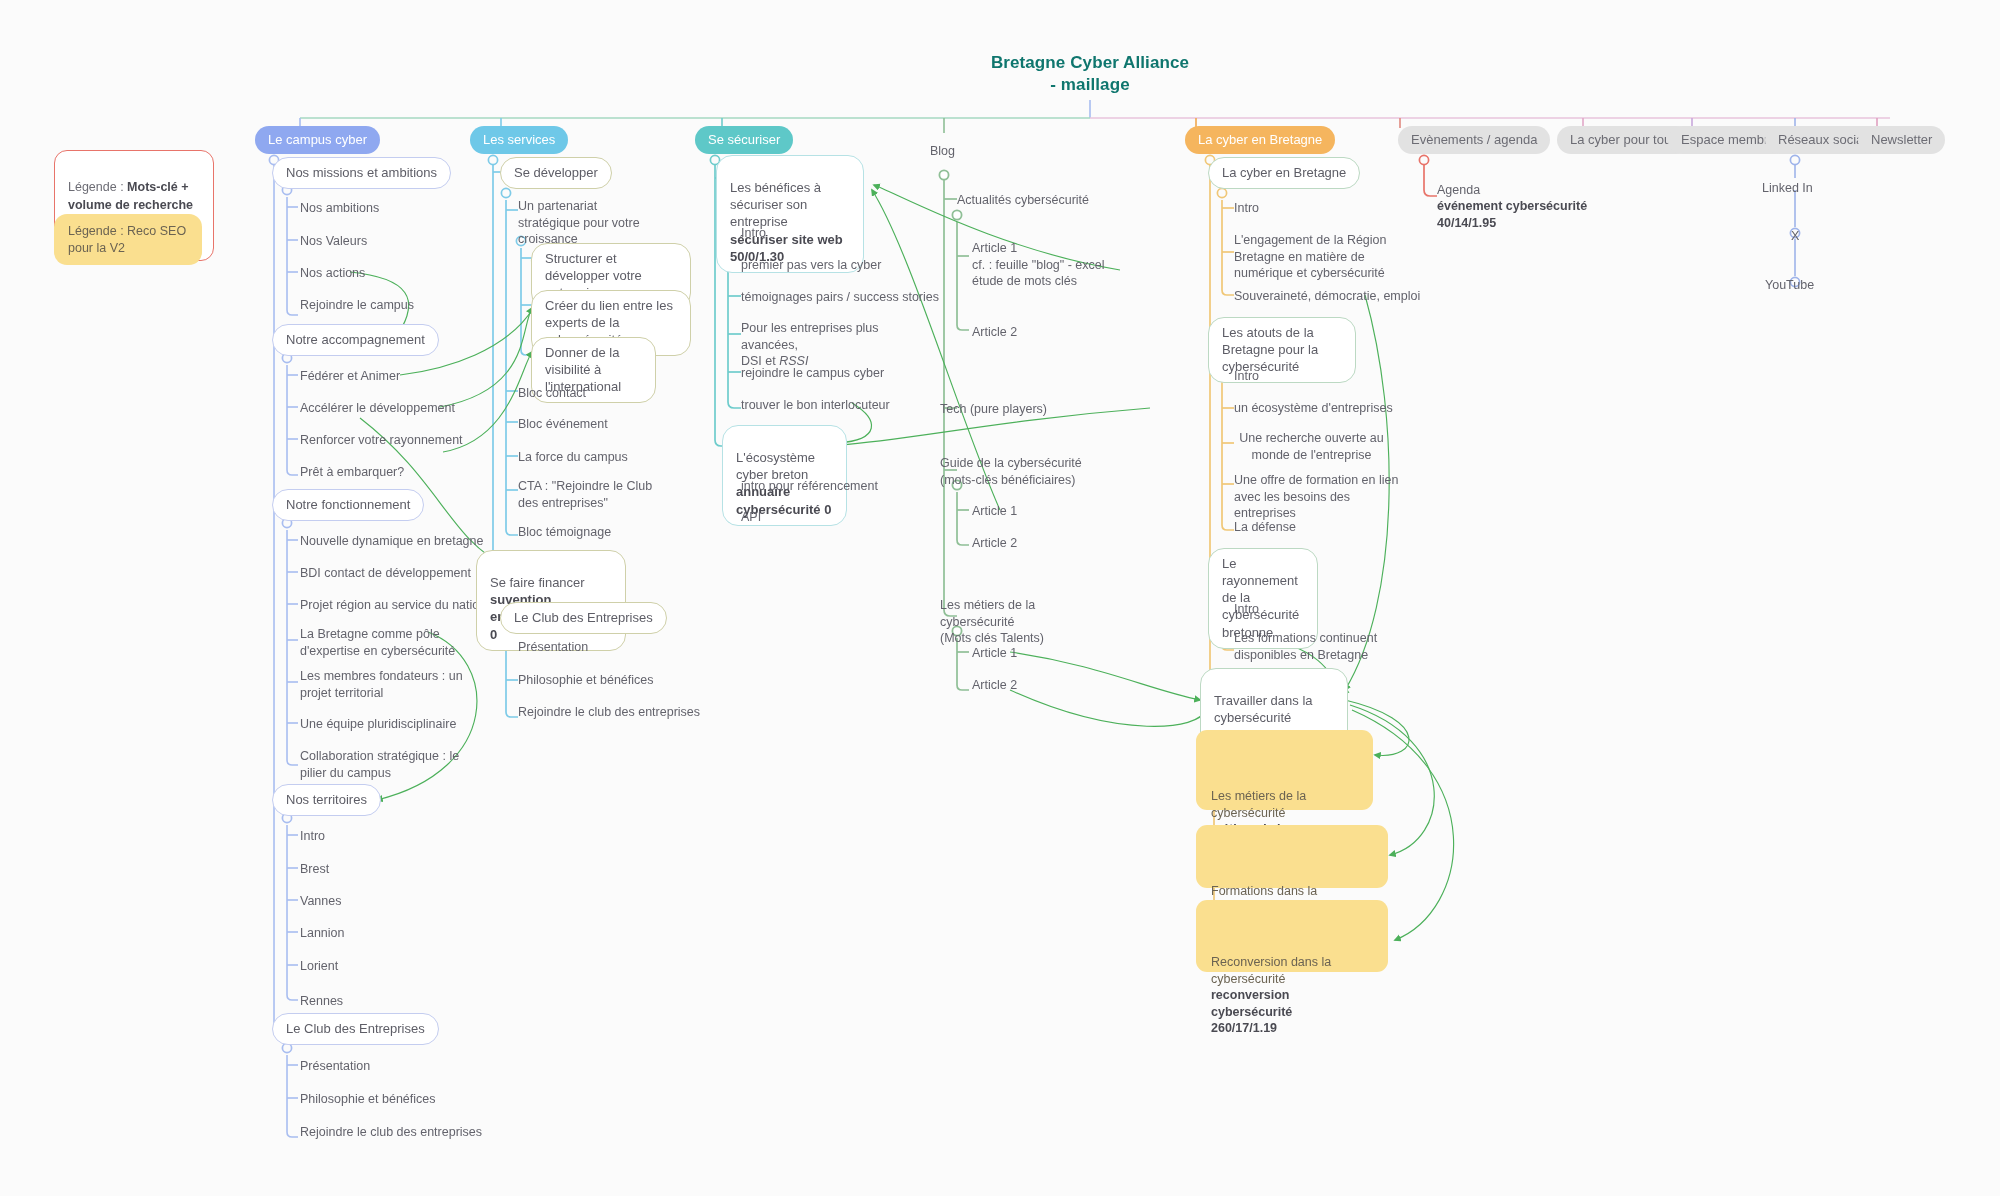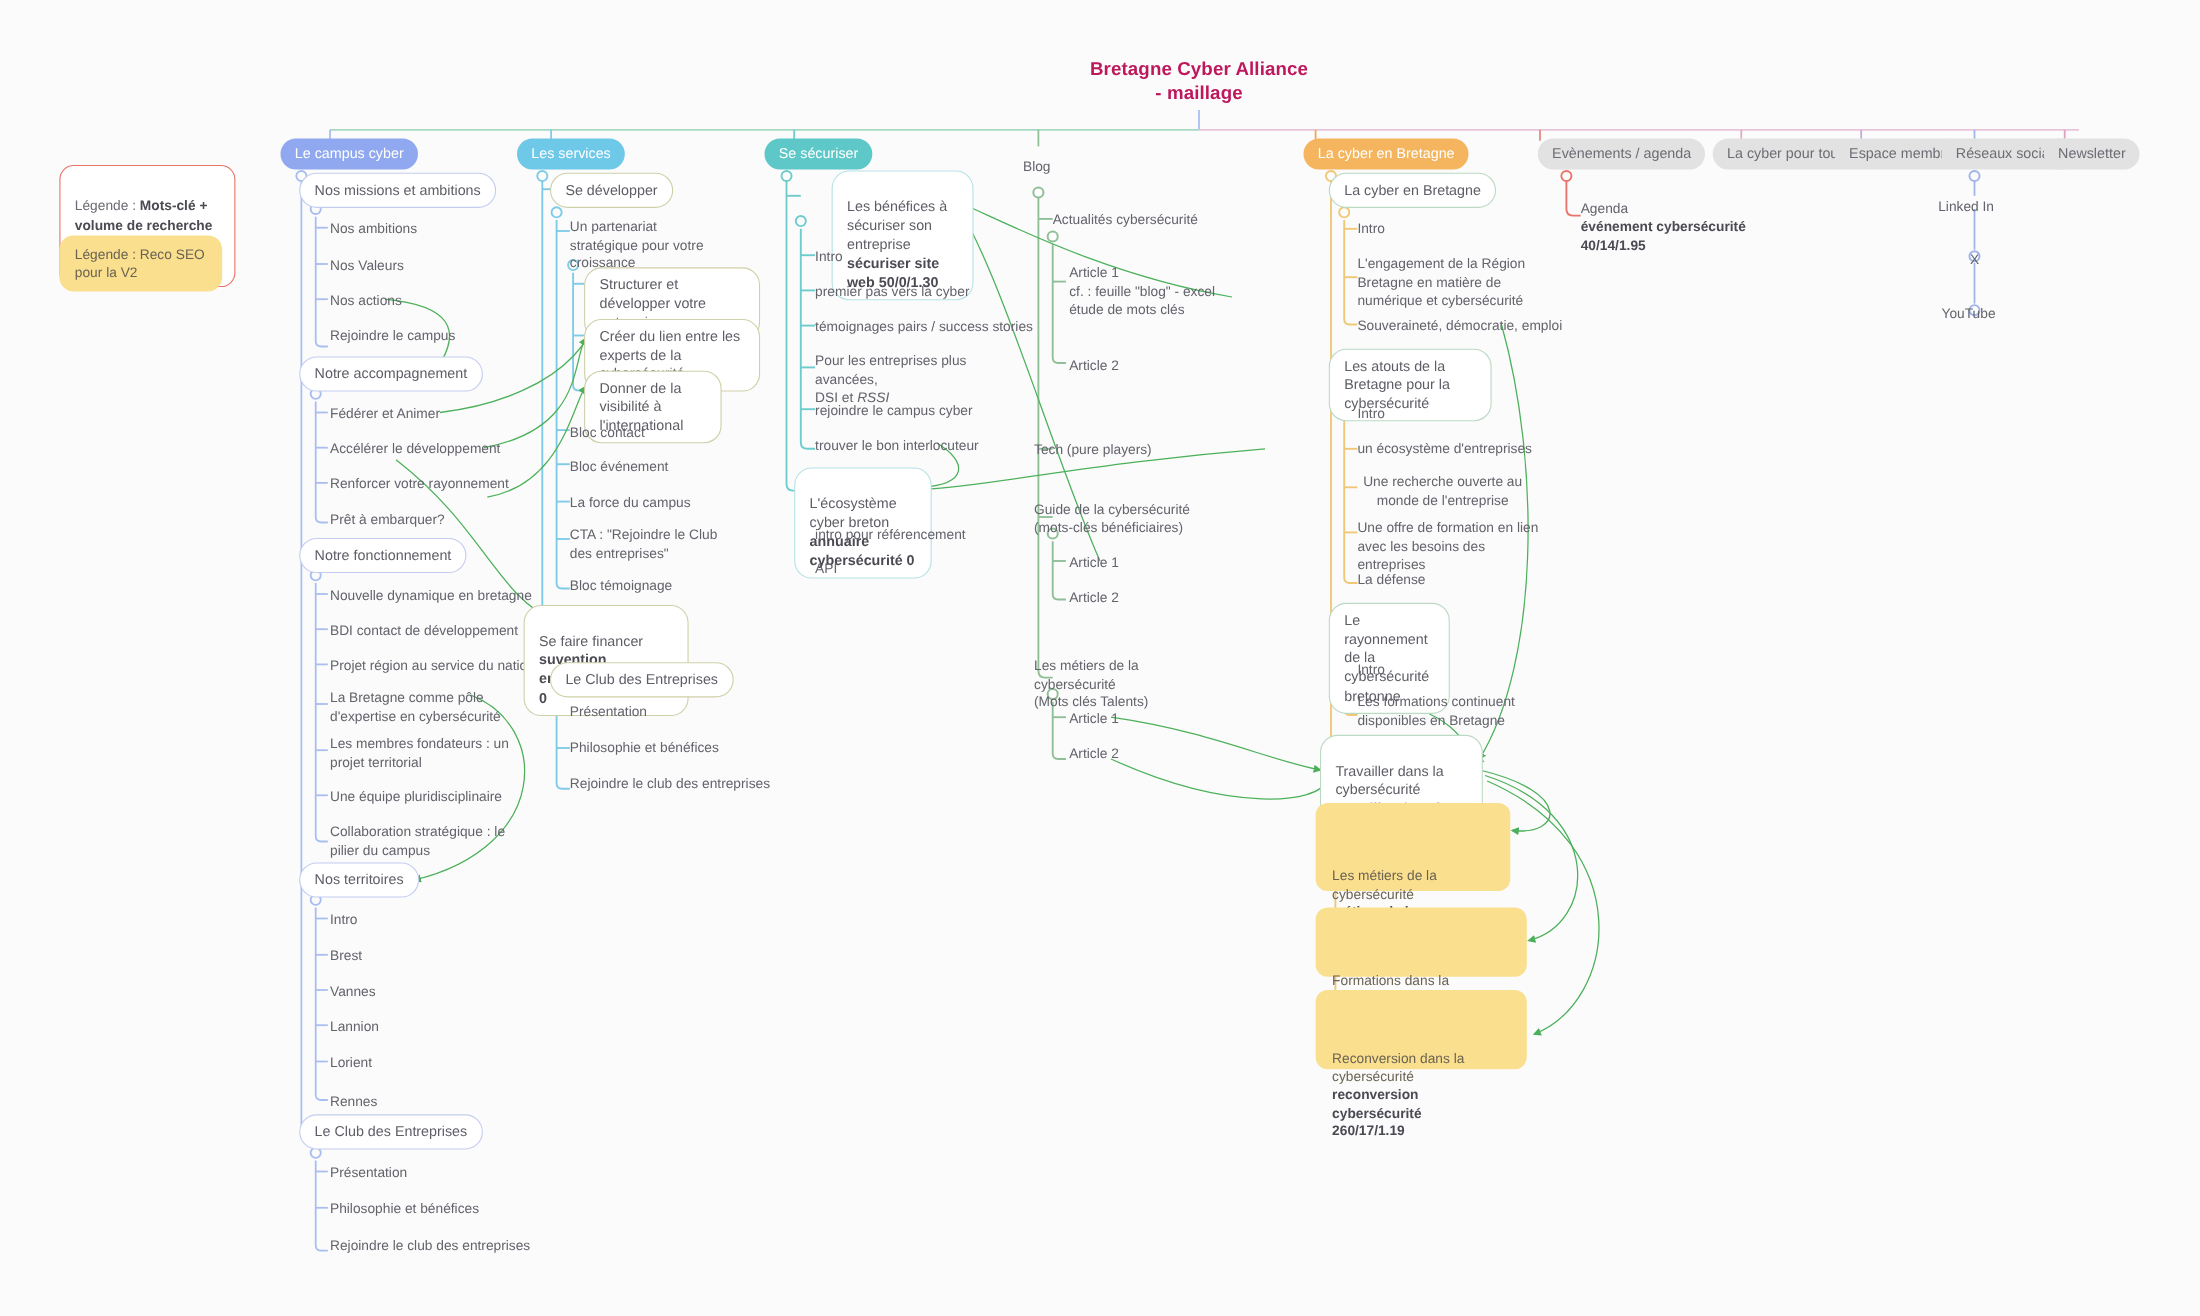--- a/index.html
+++ b/index.html
@@ -10,21 +10,21 @@
   }
   #canvas{position:absolute;left:0;top:0;width:2000px;height:1196px;}
   #svglayer{position:absolute;left:0;top:0;width:2000px;height:1196px;pointer-events:none;}
   #nodelayer{position:absolute;left:0;top:0;width:2000px;height:1196px;}
 
   
   .nd{position:absolute;box-sizing:border-box;white-space:pre-line;line-height:1.32;}
 
   
   .root-title{
-    font-size:17px;font-weight:bold;color:#be185d;text-align:center;
+    font-size:17px;font-weight:bold;color:#0f766e;text-align:center;
     letter-spacing:.1px;
   }
 
   
   .pill{
     border-radius:14px;padding:5px 13px 6px 13px;font-size:13px;color:#ffffff;
     text-align:center;font-weight:400;
   }
   .pill.grey{color:#6c6c74;}
 
@@ -374,21 +374,21 @@
     <div class="nd leaf" style="left:518px;top:524px;">Bloc témoignage</div>
 
     <div class="nd box olive" style="left:476px;top:550px;width:150px;">
       <span>Se faire financer</span><br><b class="kw">suvention entreprise bretagne 0</b>
     </div>
     <div class="nd box olive" style="left:500px;top:602px;">Le Club des Entreprises</div>
     <div class="nd leaf" style="left:518px;top:639px;">Présentation</div>
     <div class="nd leaf" style="left:518px;top:672px;">Philosophie et bénéfices</div>
     <div class="nd leaf" style="left:518px;top:704px;">Rejoindre le club des entreprises</div>
 
-    <div class="nd box cyan" style="left:756px;top:155px;width:129px;">
+    <div class="nd box cyan" style="left:716px;top:155px;width:148px;">
       <span>Les bénéfices à sécuriser son entreprise</span><br><b class="kw">sécuriser site web 50/0/1.30</b>
     </div>
     <div class="nd leaf" style="left:741px;top:225px;">Intro</div>
     <div class="nd leaf" style="left:741px;top:257px;">premier pas vers la cyber</div>
     <div class="nd leaf" style="left:741px;top:289px;">témoignages pairs / success stories</div>
     <div class="nd leaf" style="left:741px;top:320px;width:168px;">Pour les entreprises plus avancées,<br>DSI et <span class="ital">RSSI</span></div>
     <div class="nd leaf" style="left:741px;top:365px;">rejoindre le campus cyber</div>
     <div class="nd leaf" style="left:741px;top:397px;">trouver le bon interlocuteur</div>
 
     <div class="nd box cyan" style="left:722px;top:425px;width:125px;">

